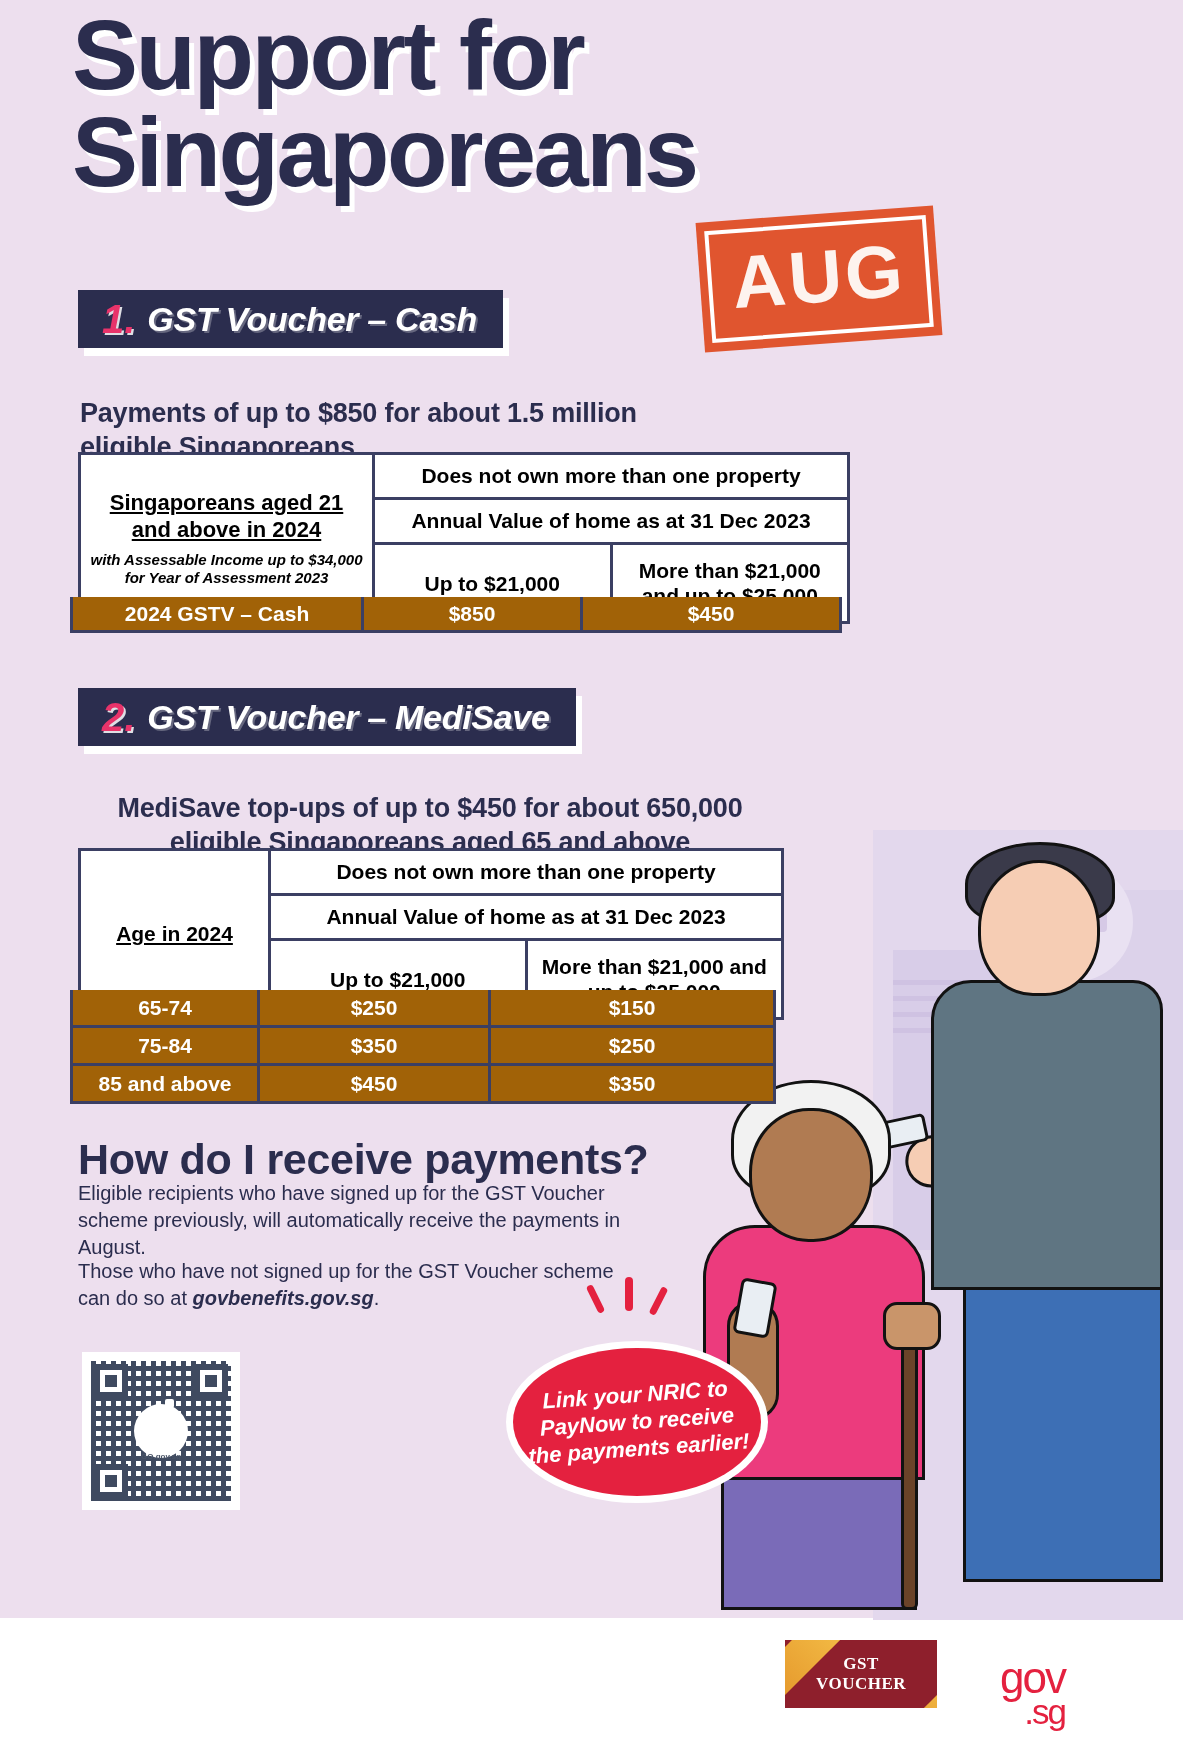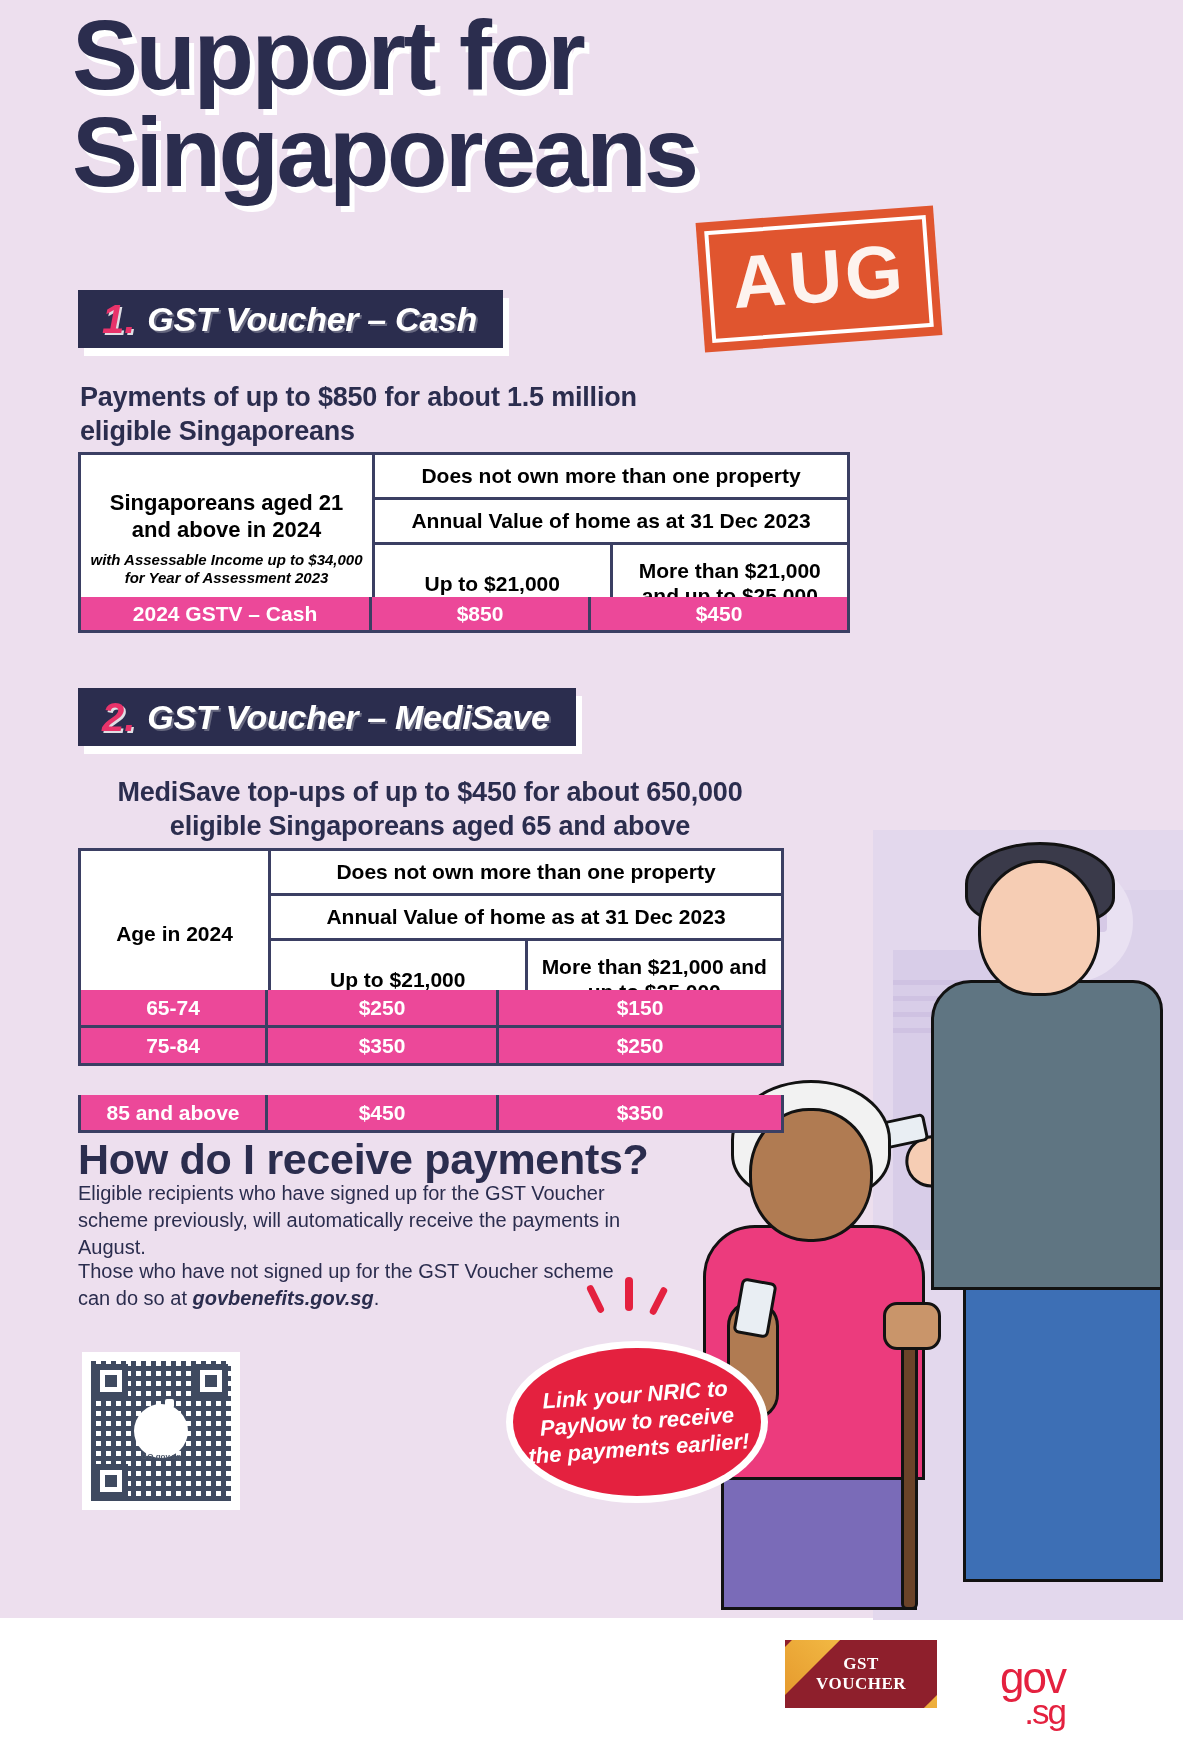--- a/index.html
+++ b/index.html
@@ -140,20 +140,21 @@
   #sec2 { left: 78px; top: 688px; }
 
   
   .subhead {
     position: absolute;
     color: #2b2d4e;
     font-weight: 800;
     font-size: 27px;
     line-height: 1.27;
     letter-spacing: -0.2px;
+    margin-top: 16px;
   }
   #sub1 { left: 80px; top: 380px; width: 640px; }
   #sub2 { left: 80px; top: 775px; width: 700px; text-align: center; }
 
   
   .tbl {
     position: absolute;
     border: 3px solid #3b3f63;
     background: #ffffff;
     display: flex;
@@ -176,20 +177,21 @@
     display: flex; flex-direction: column;
     align-items: center; justify-content: center;
     text-align: center;
     padding: 10px 8px;
   }
   .lbl-box .main {
     color: #000000;
     font-weight: 800;
     font-size: 22px;
     line-height: 1.22;
+    text-decoration: underline;
   }
   .lbl-box .sub {
     color: #000000;
     font-style: italic;
     font-weight: 700;
     font-size: 15px;
     line-height: 1.2;
     margin-top: 7px;
   }
   #tbl2 .lbl-box .main { font-size: 21px; }
@@ -214,23 +216,23 @@
     font-weight: 800;
     font-size: 21px;
     line-height: 1.2;
     padding: 13px 6px;
   }
   .split-row .cell + .cell { border-left: 3px solid #3b3f63; }
 
   
   .purple-row {
     position: absolute;
-    left: 78px;
+    left: 70px;
     display: flex;
-    background: #ec4899;
+    background: #a16207;
     border: 3px solid #3b3f63;
     border-top: none;
     color: #ffffff;
     font-weight: 700;
     font-size: 21px;
   }
   .purple-row .pc {
     display: flex; align-items: center; justify-content: center;
     padding: 8px 6px;
     text-align: center;
@@ -242,21 +244,21 @@
   #p1 .c0 { width: 288px; }
   #p1 .c1 { width: 219px; }
   #p1 .c2 { flex: 1; }
 
   .purple-row.t2 { width: 706px; height: 38px; }
   .purple-row.t2 .c0 { width: 184px; }
   .purple-row.t2 .c1 { width: 231px; }
   .purple-row.t2 .c2 { flex: 1; }
   #p2a { top: 990px; }
   #p2b { top: 1028px; }
-  #p2c { top: 1066px; margin-top: 29px; }
+  #p2c { top: 1066px; }
 
   
   .how-title {
     position: absolute;
     left: 78px; top: 1135px;
     color: #2b2d4e;
     font-weight: 800;
     font-size: 43px;
     letter-spacing: -0.3px;
   }

